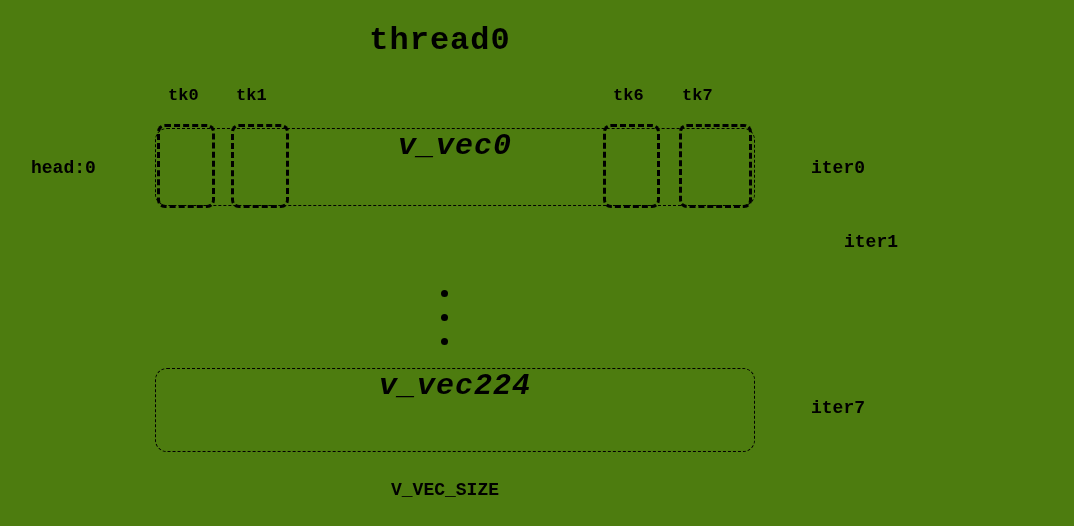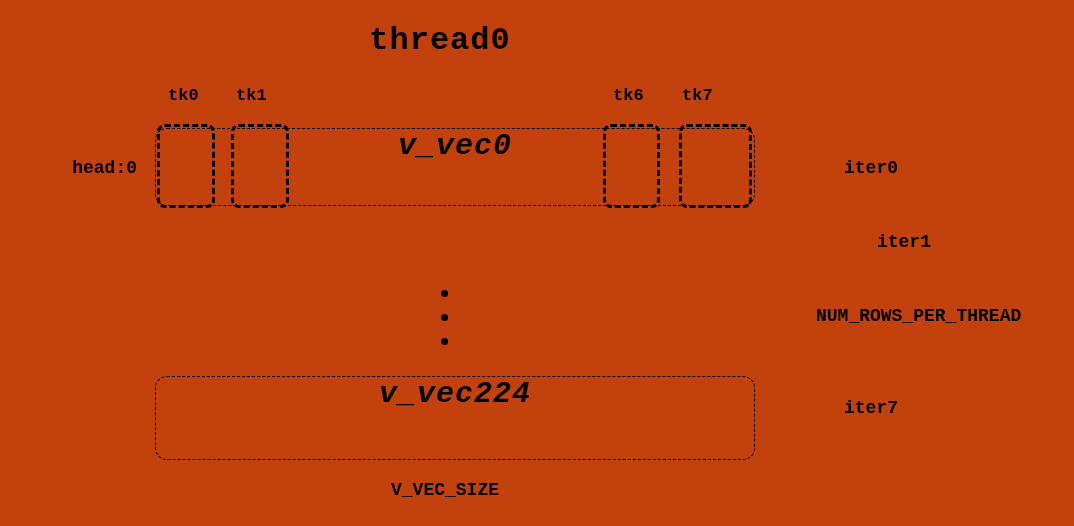--- a/index.html
+++ b/index.html
@@ -1,21 +1,21 @@
 <!DOCTYPE html>
 <html><head>
 <meta charset="utf-8">
 <style>
   * { box-sizing: border-box; }
   html, body { margin: 0; padding: 0; background: #ffffff; }
   .canvas {
     position: relative;
     width: 1074px;
     height: 526px;
-    background: #c2410c;
+    background: #4d7c0f;
     color: #000000;
     font-family: "Liberation Mono", "DejaVu Sans Mono", monospace;
     overflow: hidden;
   }
   .title {
     position: absolute;
     left: 313px; top: 22px; width: 254px;
     text-align: center;
     font-size: 32px;
     font-weight: bold;
@@ -51,26 +51,25 @@
     border-radius: 8px;
     background: transparent;
   }
   .side-label {
     position: absolute;
     font-size: 18px;
     font-weight: bold;
     white-space: nowrap;
   }
   .head-label {
-    left: 15px; width: 122px;
-    text-align: right;
+    left: 31px; width: 122px;
   }
   .iter-label {
     left: 778px; width: 120px;
-    text-align: right;
+    text-align: center;
   }
   .vdots {
     position: absolute;
     left: 441px;
     top: 290px;
     display: flex;
     flex-direction: column;
     gap: 17px;
   }
   .vdots .dot {
@@ -112,22 +111,21 @@
   <div class="side-label iter-label" style="top:158px;">iter0</div>
 
   <div class="side-label iter-label" style="top:232px;margin-left:33px;">iter1</div>
 
   <div class="vdots">
     <span class="dot"></span>
     <span class="dot"></span>
     <span class="dot"></span>
   </div>
 
-  <div class="annot annot-rows">NUM_ROWS_PER_THREAD</div>
 
-  <div class="row-box" style="top:368px; height:84px;margin-top:8px;">
+  <div class="row-box" style="top:368px; height:84px;">
     <span class="vec-label">v_vec224</span>
   </div>
   <div class="side-label iter-label" style="top:398px;">iter7</div>
 
   <div class="annot annot-size">V_VEC_SIZE</div>
 
 </div>
 
 </body></html>

